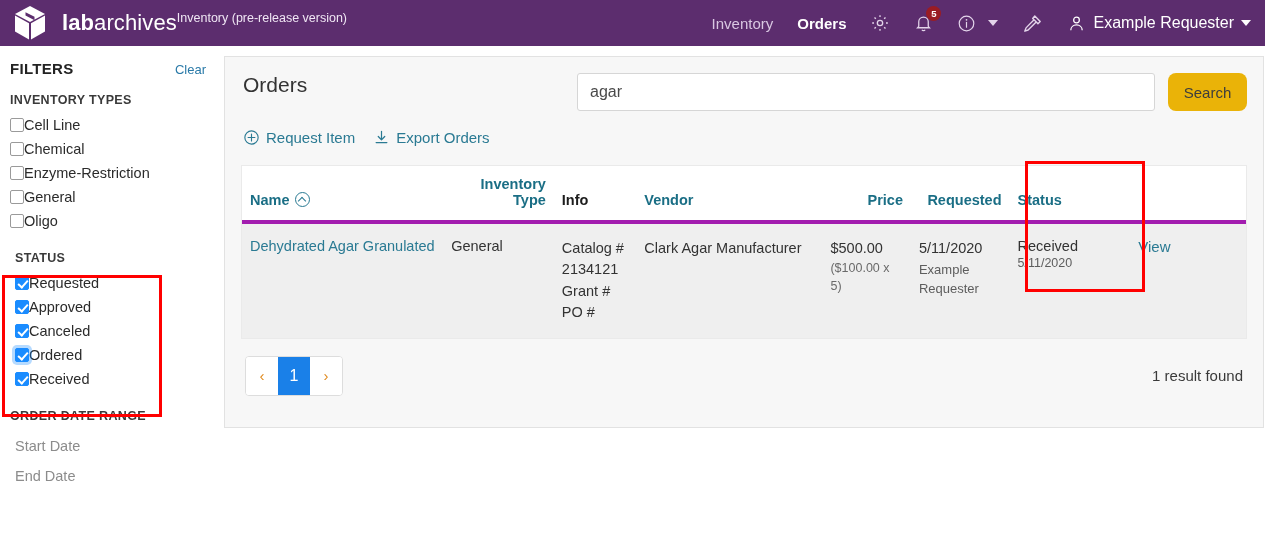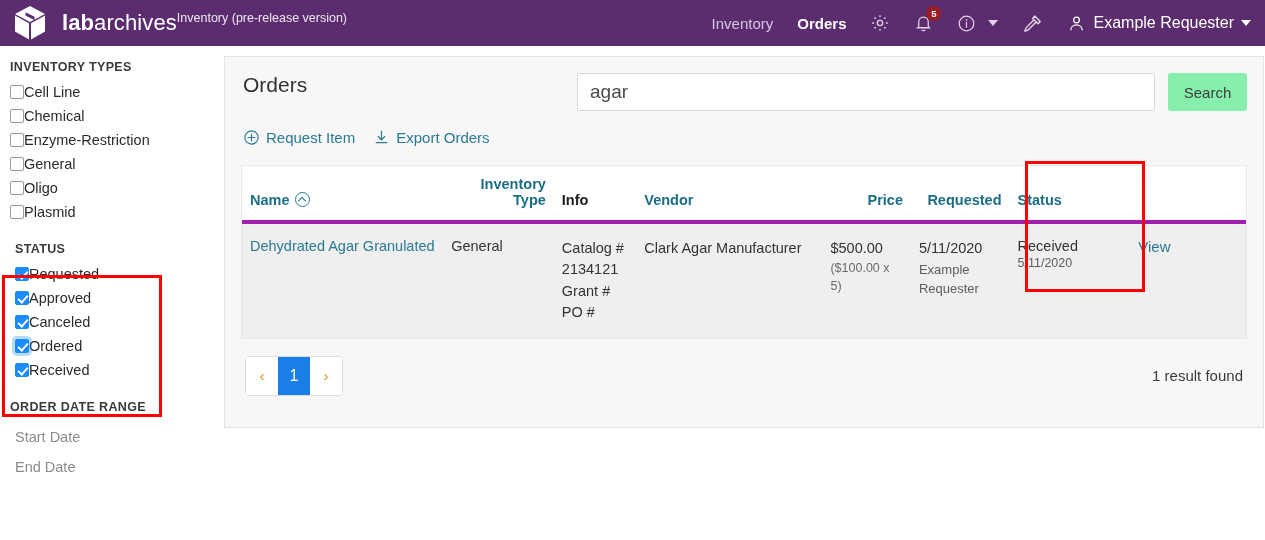--- a/index.html
+++ b/index.html
@@ -152,28 +152,28 @@
   .page-title { font-size: 21px; color: #333; margin: 0 0 8px 2px; }
   .actions { display: flex; align-items: center; gap: 18px; margin-left: 2px; margin-top: 32px; }
   .action {
     display: flex; align-items: center; gap: 6px;
     color: #2A7A93; font-size: 15px; cursor: pointer;
   }
   .search-wrap { display: flex; align-items: flex-start; margin-left: auto; }
   .search-input {
     width: 578px; height: 38px;
     border: 1px solid #D6D6D6; border-radius: 3px;
-    background: #ffffff; font-size: 19px; color: #4a4a4a;
+    background: #ffffff; font-size: 16px; color: #4a4a4a;
     padding: 8px 12px; outline: none;
     font-family: "Liberation Sans", sans-serif;
   }
   .search-btn {
     margin-left: 13px;
     width: 79px; height: 38px;
-    background: #86efac; border: none; border-radius: 3px;
+    background: #eab308; border: none; border-radius: 8px;
     color: #3d3d3d; font-size: 15px; cursor: pointer;
     font-family: "Liberation Sans", sans-serif;
   }
 
   
   .table-card {
     margin-top: 19px;
     background: #ffffff;
     border: 1px solid #EAEAEA;
     position: relative;
@@ -316,20 +316,24 @@
       </svg>
       <span>Example Requester</span>
       <span class="caret-down"></span>
     </span>
   </div>
 </div>
 
 <div class="body-wrap">
 
   <div class="sidebar">
+    <div class="filters-row">
+      <span class="filters-title">FILTERS</span>
+      <span class="clear-link">Clear</span>
+    </div>
 
     <div class="group-head">INVENTORY TYPES</div>
     <div class="filter-list">
       <div class="filter-item">
         <span class="cbox"></span>
         <span class="filter-label">Cell Line</span>
       </div>
       <div class="filter-item">
         <span class="cbox"></span>
         <span class="filter-label">Chemical</span>
@@ -338,24 +342,20 @@
         <span class="cbox"></span>
         <span class="filter-label">Enzyme-Restriction</span>
       </div>
       <div class="filter-item">
         <span class="cbox"></span>
         <span class="filter-label">General</span>
       </div>
       <div class="filter-item">
         <span class="cbox"></span>
         <span class="filter-label">Oligo</span>
-      </div>
-      <div class="filter-item">
-        <span class="cbox"></span>
-        <span class="filter-label">Plasmid</span>
       </div>
     </div>
 
     <div class="status-group">
       <div class="group-head">STATUS</div>
       <div class="filter-item">
         <span class="cbox checked"></span>
         <span class="filter-label">Requested</span>
       </div>
       <div class="filter-item">

